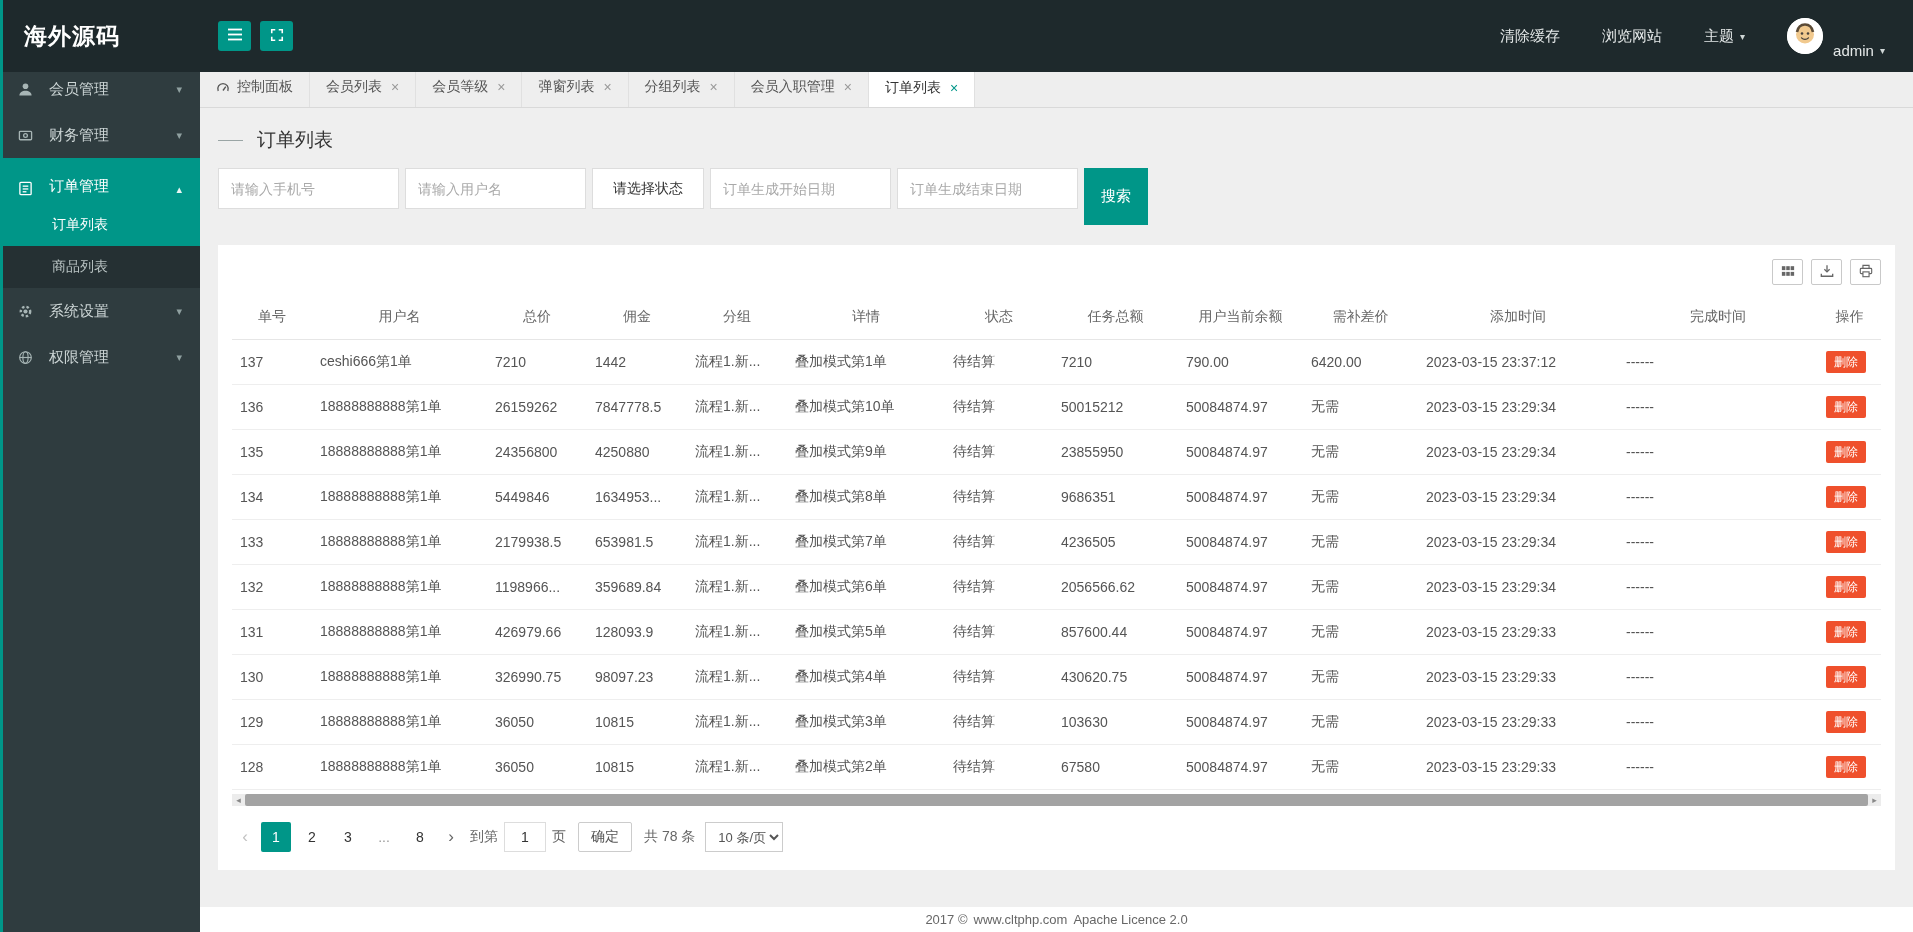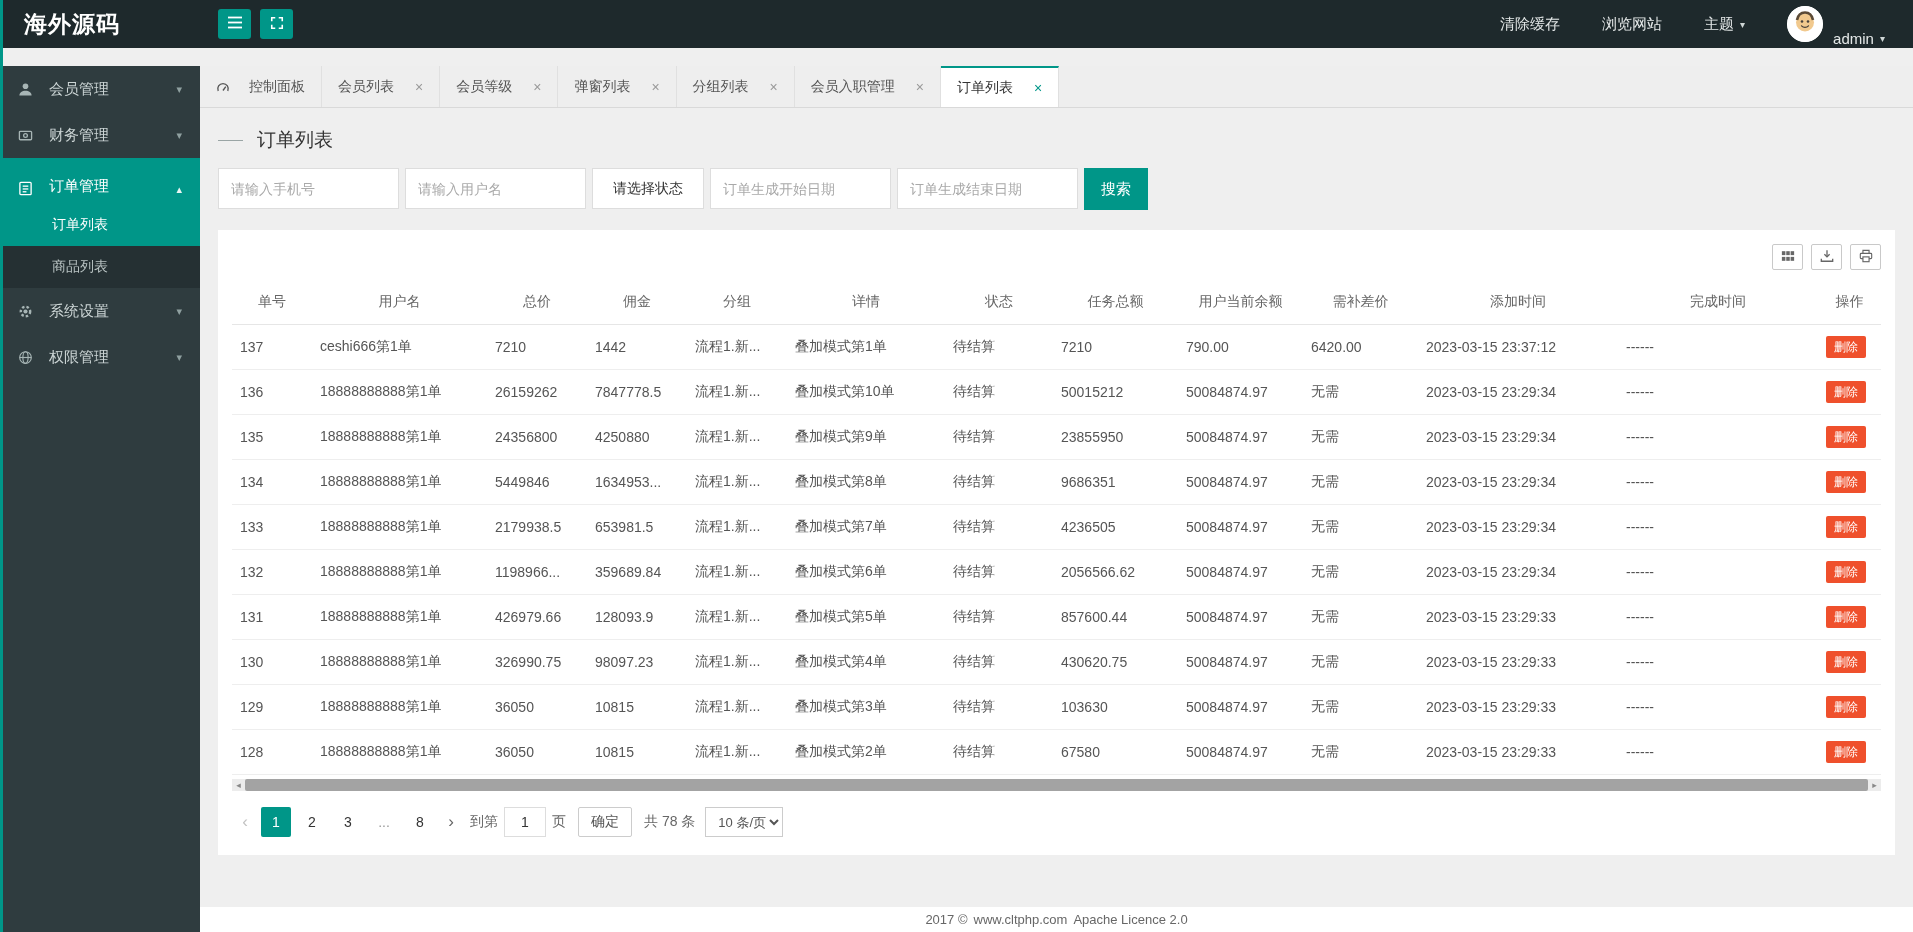--- a/index.html
+++ b/index.html
@@ -8,21 +8,21 @@
     --topbar:#1e292c;
     --sidebar:#2f3c3f;
     --submenu:#253033;
   }
   *{margin:0;padding:0;box-sizing:border-box;font-family:"Liberation Sans","DejaVu Sans",sans-serif;}
   html,body{width:1913px;height:932px;overflow:hidden;background:#efefef;}
   .app{position:relative;width:1913px;height:932px;}
   .edge{position:absolute;left:0;top:0;bottom:0;width:3px;background:var(--accent);z-index:99;}
 
   
-  .topbar{position:absolute;top:0;left:0;right:0;height:48px;background:var(--topbar);display:flex;align-items:center;z-index:10;}
+  .topbar{position:absolute;top:0;left:0;right:0;height:72px;background:var(--topbar);display:flex;align-items:center;z-index:10;}
   .logo{flex:0 0 200px;width:200px;padding-left:24px;color:#fff;font-size:23px;font-weight:bold;letter-spacing:1px;white-space:nowrap;}
   .tb-left{display:flex;align-items:center;padding-left:18px;}
   .tb-green{width:33px;height:30px;background:var(--accent);border:none;border-radius:3px;color:#fff;display:flex;align-items:center;justify-content:center;margin-right:9px;cursor:pointer;}
   .tb-right{margin-left:auto;display:flex;align-items:center;padding-right:28px;}
   .tb-link{color:#e4e8e8;font-size:15px;margin-left:42px;cursor:pointer;display:flex;align-items:center;text-decoration:none;white-space:nowrap;}
   .caret{font-size:10px;margin-left:6px;color:#cfd6d6;}
   .avatar{width:36px;height:36px;border-radius:50%;margin-left:42px;display:block;overflow:hidden;cursor:pointer;background:#fff;}
   .tb-link.user{margin-left:10px;margin-top:28px;}
 
   
@@ -33,36 +33,36 @@
   .nav-item.active .nav-icon{color:#fff;}
   .nav-chevron{margin-left:auto;font-size:11px;color:#8fa0a0;}
   .nav-item.active .nav-chevron{color:#e8f5f3;}
   .subnav{background:var(--submenu);}
   .sub-item{height:42px;display:flex;align-items:center;padding-left:52px;color:#b9c3c3;font-size:14px;cursor:pointer;}
   .sub-item.active{background:var(--accent);color:#fff;}
 
   
   .main{position:absolute;left:200px;top:66px;right:0;bottom:0;background:#efefef;overflow:hidden;}
   .tabbar{height:42px;background:#eeeeee;border-bottom:1px solid #d9d9d9;display:flex;align-items:stretch;}
-  .tab{display:flex;align-items:center;padding:0 16px;font-size:14px;color:#555;border-right:1px solid #e0e0e0;cursor:pointer;white-space:nowrap;gap:12px;}
+  .tab{display:flex;align-items:center;padding:0 16px;font-size:14px;color:#555;border-right:1px solid #e0e0e0;cursor:pointer;white-space:nowrap;}
   .tab-icon{margin-right:7px;display:flex;color:#555;}
   .tab-close{margin-left:9px;font-size:14px;color:#999;line-height:1;}
   .tab.active{background:#fff;color:#333;border-top:2px solid var(--accent);}
   .tab.active .tab-close{color:var(--accent);}
 
   .content{padding:10px 18px 0;}
   .page-title{display:flex;align-items:center;height:44px;margin-bottom:6px;}
   .title-line{width:25px;height:1px;background:#9aa5a5;margin-right:14px;}
   .title-text{font-size:19px;color:#333;}
 
   .filters{display:flex;gap:6px;margin-bottom:20px;}
   .f-input{width:181px;height:41px;border:1px solid #ddd;background:#fff;padding:0 12px;font-size:14px;color:#555;outline:none;}
   .f-input::placeholder{color:#a9a9a9;}
   .f-status{width:112px;height:41px;border:1px solid #ddd;background:#fff;font-size:14px;color:#333;cursor:pointer;}
-  .f-search{width:64px;height:42px;background:var(--accent);border:none;color:#fff;font-size:15px;cursor:pointer;}
+  .f-search{width:64px;height:57px;background:var(--accent);border:none;color:#fff;font-size:15px;cursor:pointer;}
 
   
   .card{background:#fff;padding:14px 14px 18px;}
   .card-toolbar{display:flex;justify-content:flex-end;gap:8px;margin-bottom:10px;}
   .tool-btn{width:31px;height:26px;border:1px solid #c9c9c9;background:#fff;border-radius:2px;display:flex;align-items:center;justify-content:center;color:#666;cursor:pointer;}
   table.grid{width:100%;border-collapse:collapse;table-layout:fixed;}
   .grid th{font-weight:400;text-align:center;font-size:14px;color:#666;padding:13px 8px;border-bottom:1px solid #e6e6e6;white-space:nowrap;overflow:hidden;}
   .grid td{font-size:14px;color:#555;padding:11px 8px;border-bottom:1px solid #eeeeee;white-space:nowrap;overflow:hidden;}
   .del-btn{display:inline-block;background:var(--danger);color:#fff;font-size:12px;padding:5px 8px;border-radius:2px;cursor:pointer;line-height:1;}
 

